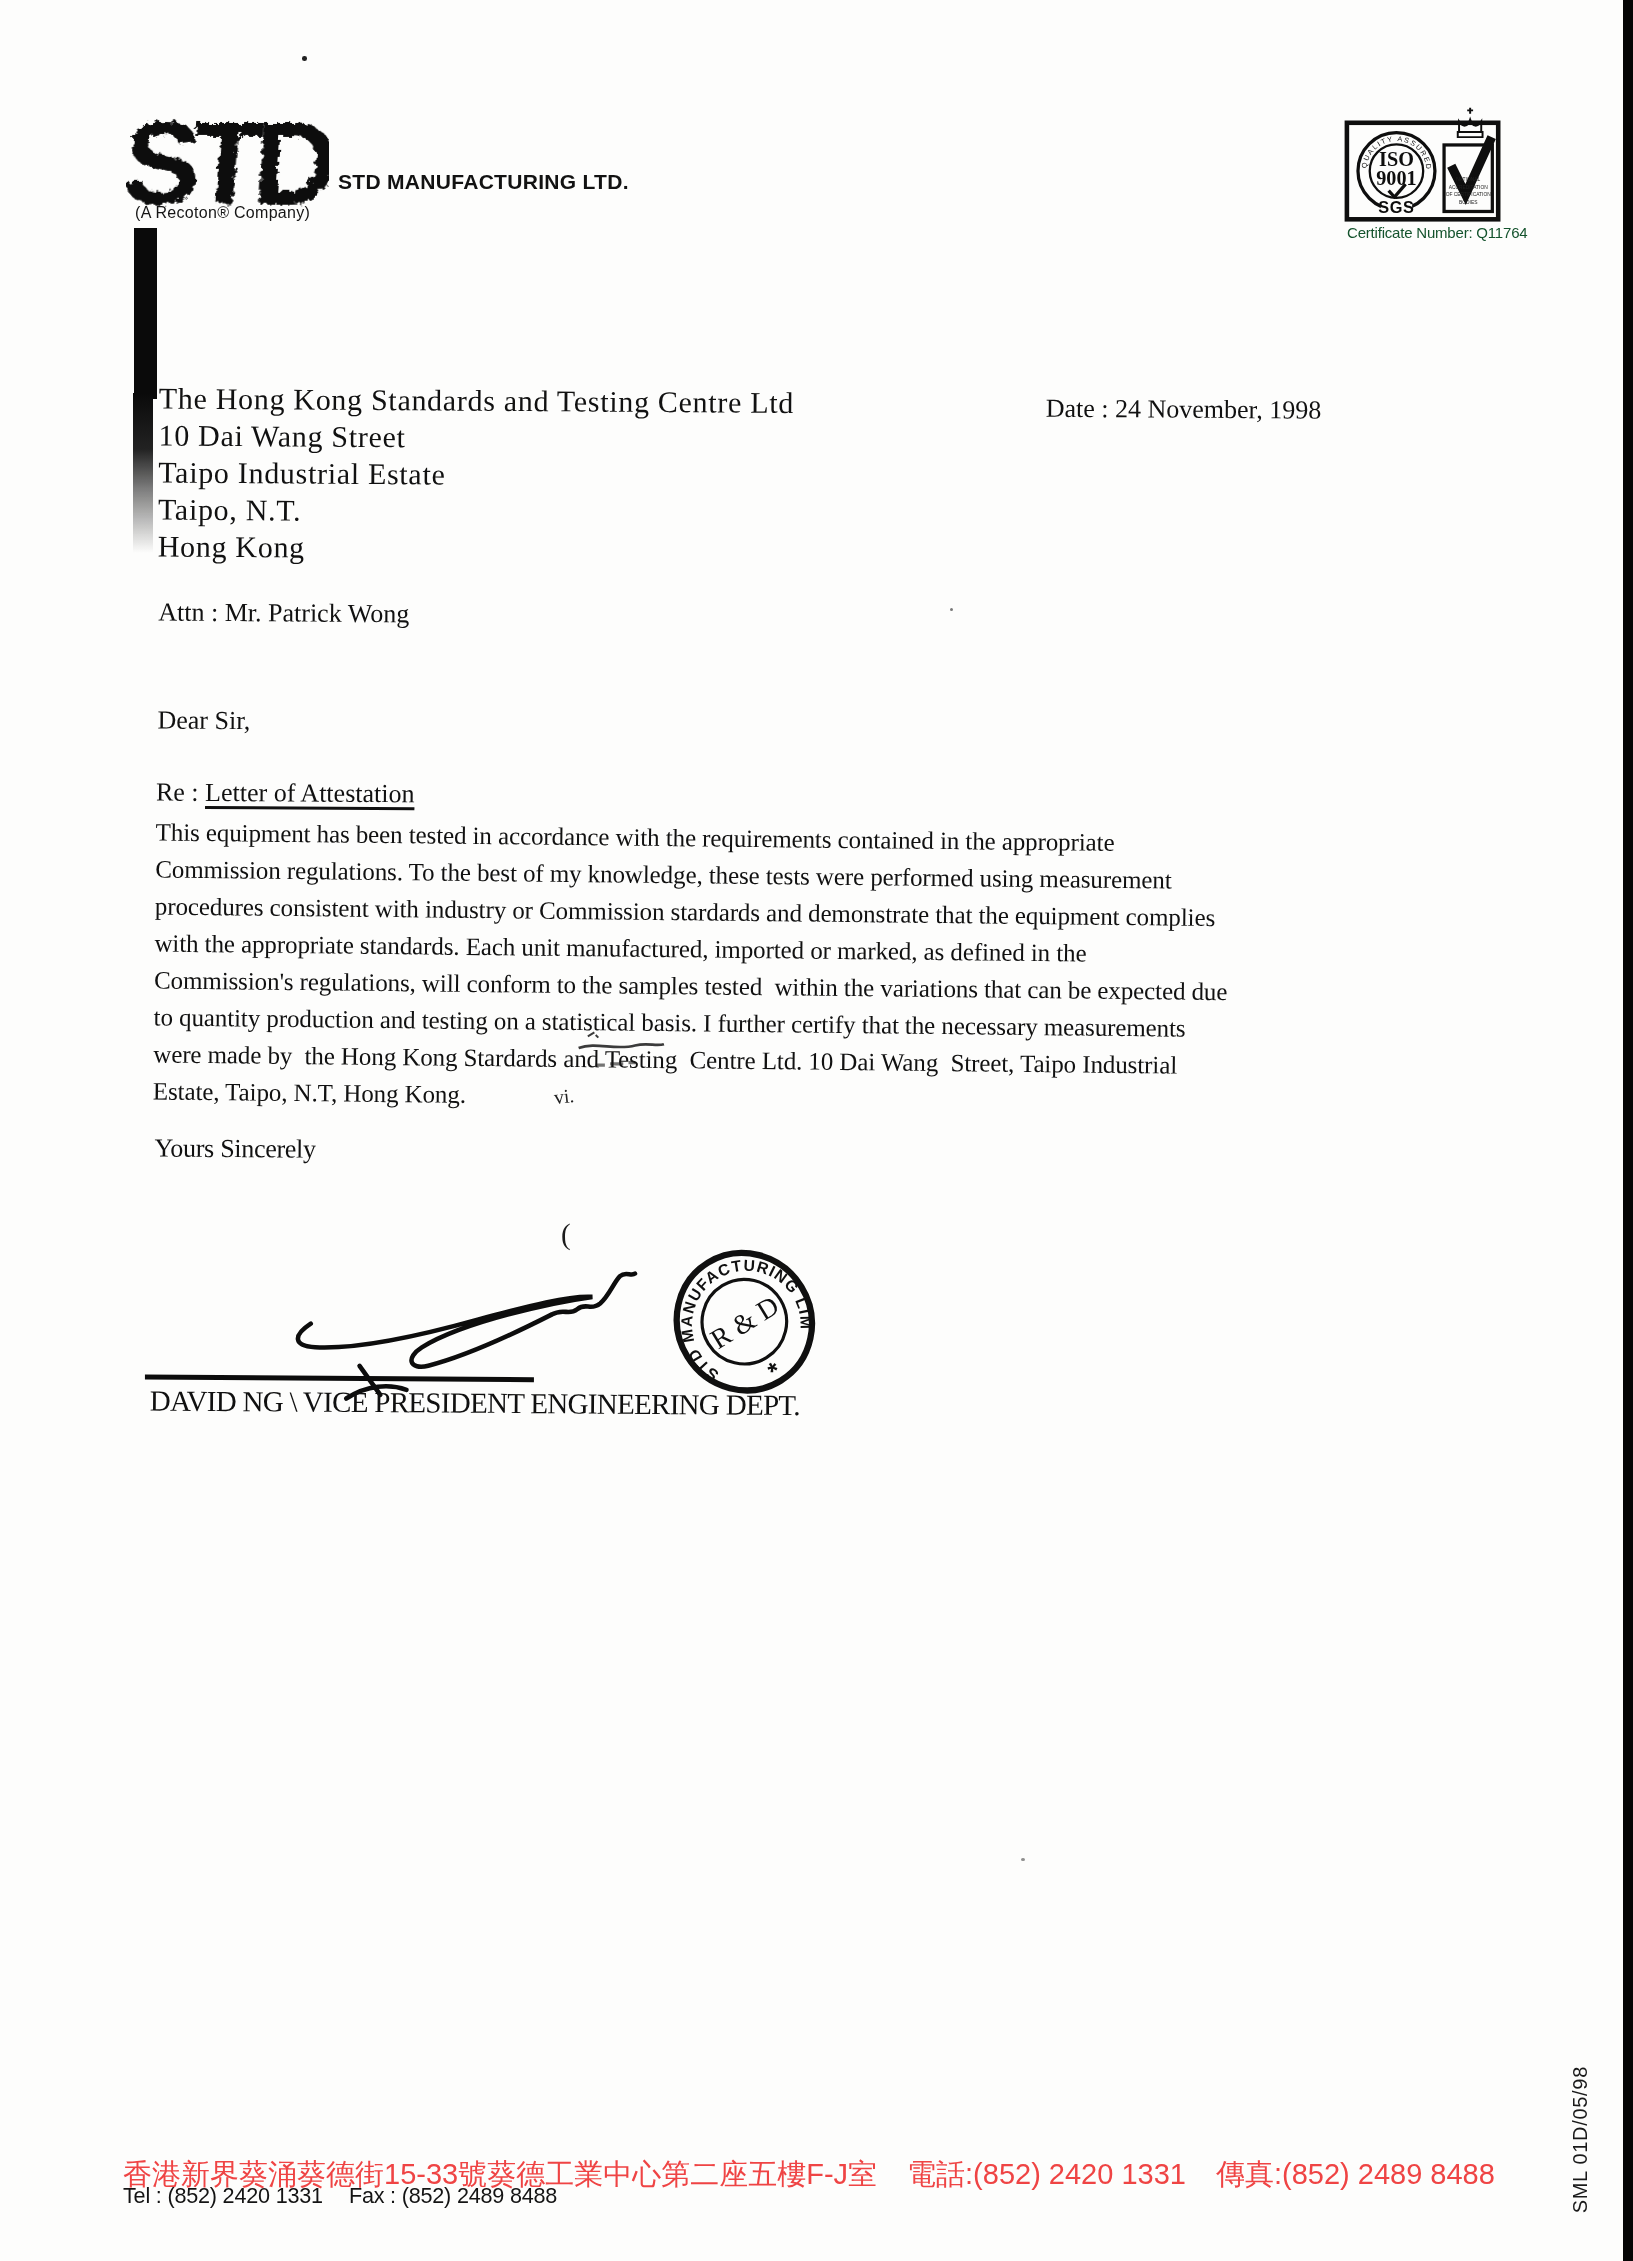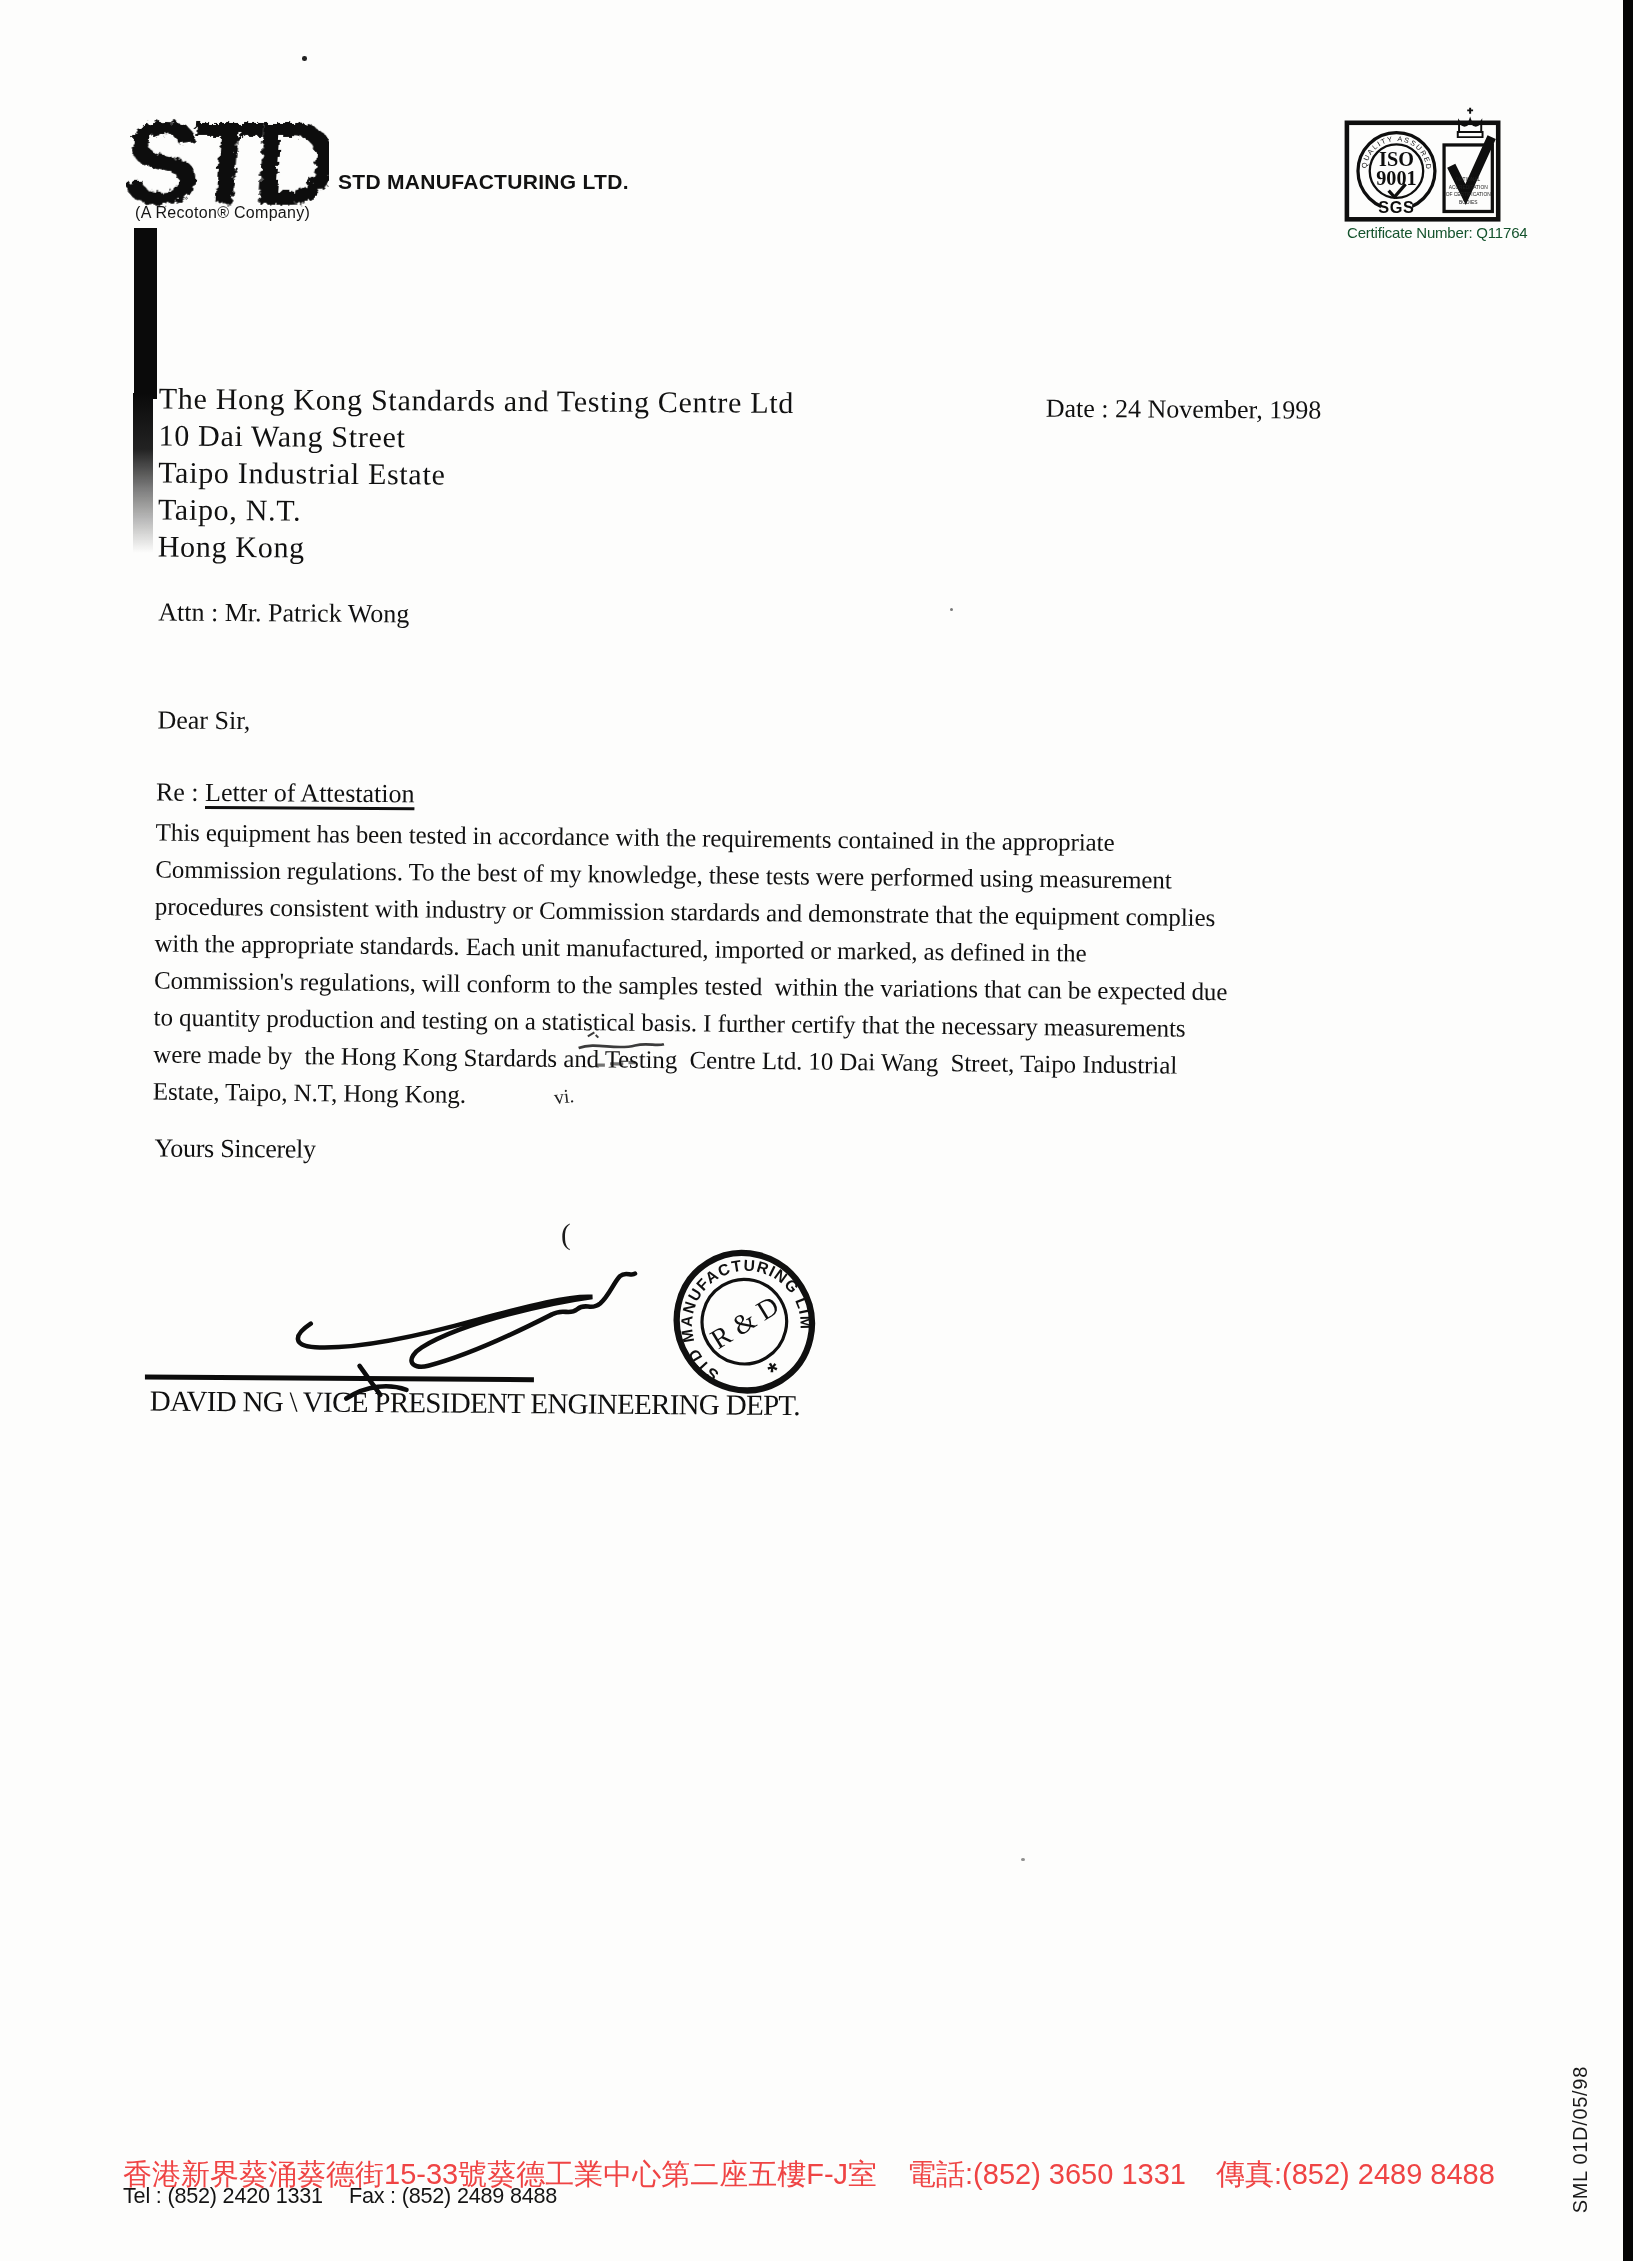--- a/index.html
+++ b/index.html
@@ -154,21 +154,21 @@
         <text x="130" y="235" text-anchor="middle" font-family="Liberation Sans, sans-serif" font-weight="bold" font-size="40" fill="#101010">*</text>
       </g>
     </svg>
 
     <div class="abs sig-rule"></div>
     <div class="abs signatory">DAVID NG \ VICE PRESIDENT ENGINEERING DEPT.</div>
   </div>
 
   <div class="abs sans footer-cn">
     <span>香港新界葵涌葵德街15-33號葵德工業中心第二座五樓F-J室</span>
-    <span>電話:(852) 3650 1331</span>
+    <span>電話:(852) 2420 1331</span>
     <span>傳真:(852) 2489 8488</span>
   </div>
   <div class="abs sans footer-en">
     <span>Tel : (852) 2420 1331</span>
     <span>Fax : (852) 2489 8488</span>
   </div>
   <div class="abs sans side-code">SML 01D/05/98</div>
 
   <div class="abs streak-solid"></div>
   <div class="abs streak-fade"></div>

